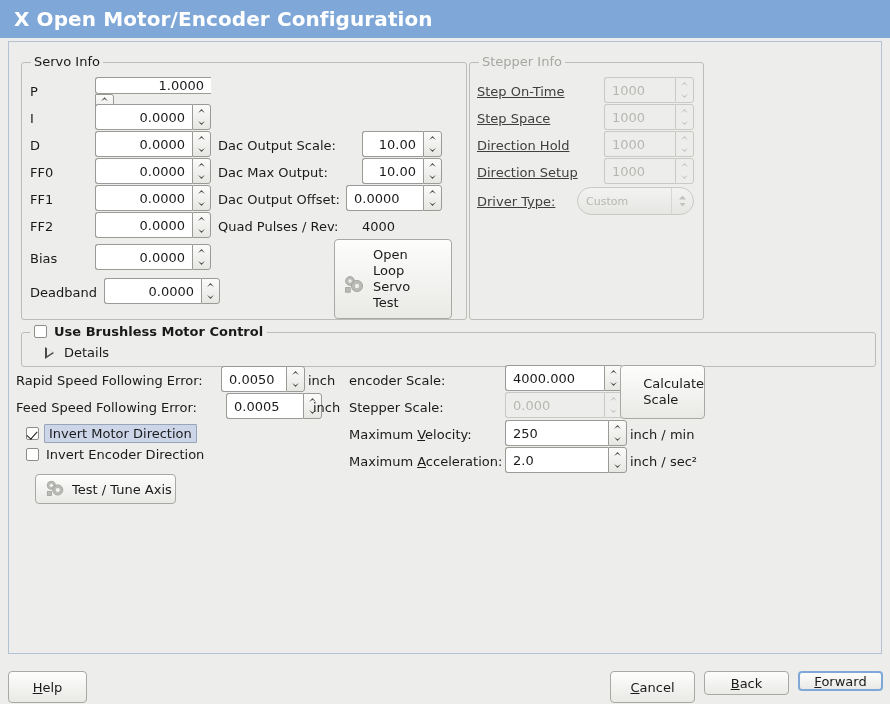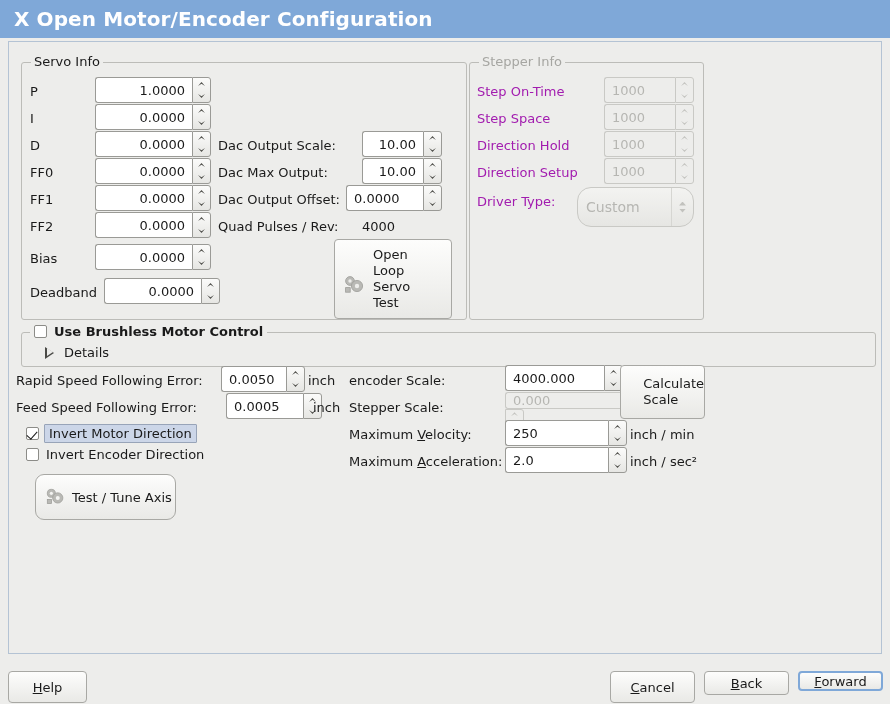--- a/index.html
+++ b/index.html
@@ -36,21 +36,21 @@
   
   .groupbox { position: absolute; border: 1px solid #bcbcb8; border-radius: 3px; }
   .groupbox > .gb-title {
     position: absolute; top: -8px; left: 9px;
     background: #ededeb; padding: 0 3px; font-size: 13px; line-height: 14px;
   }
   .gb-title.dim { color: #a6a6a2; }
 
   
   .lbl { position: absolute; font-size: 13px; white-space: nowrap; }
-  .lbl.dim { color: #a21caf; }
+  .lbl.dim { color: #404040; text-decoration: underline; }
   .val-static { position: absolute; font-size: 13px; }
 
   
   .spin { position: absolute; display: flex; height: 26px; }
   .spin .sbox {
     flex: 1 1 auto; background: #ffffff;
     border: 1px solid #9a9a96; border-right: none;
     border-radius: 3px 0 0 3px;
     display: flex; align-items: center; justify-content: flex-end;
     padding: 0 7px; font-size: 13px; color: #1a1a1a;
@@ -77,24 +77,24 @@
   .spin.disabled .sbox {
     background: #ededeb; color: #b6b6b2; border-color: #c9c9c5;
   }
   .spin.disabled .btns {
     background: #ededeb; border-color: #c9c9c5;
   }
   .spin.disabled .btns .up::after, .spin.disabled .btns .dn::after { background: #c2c2be; }
 
   
   .combo {
-    position: absolute; height: 40px; display: flex; align-items: center;
+    position: absolute; height: 28px; display: flex; align-items: center;
     border: 1px solid #c9c9c5; border-radius: 14px;
     background: linear-gradient(#f3f3f1, #e6e6e3);
-    padding-left: 8px; font-size: 14px; color: #b6b6b2;
+    padding-left: 8px; font-size: 11px; color: #b6b6b2;
   }
   .combo .arrowcol {
     position: absolute; right: 0; top: 0; bottom: 0; width: 22px;
     border-left: 1px solid #d6d6d2;
     display: flex; flex-direction: column; align-items: center; justify-content: center;
   }
   .combo .arrowcol .a1, .combo .arrowcol .a2 {
     width: 7px; height: 4px; background: #c2c2be;
     clip-path: polygon(0 100%, 50% 0, 100% 100%);
   }
@@ -169,21 +169,21 @@
     <span class="title">X Open Motor/Encoder Configuration</span>
   </div>
 
   <div class="content">
 
     <div class="groupbox" style="left:12px; top:20px; width:446px; height:258px;">
       <span class="gb-title">Servo Info</span>
     </div>
 
     <div class="lbl" style="left:21px; top:42px;">P</div>
-    <div class="spin" style="left:86px; top:35px; width:116px;">
+    <div class="spin" style="left:86px; top:35px; width:116px;flex-direction:column;">
       <div class="sbox">1.0000</div>
       <div class="btns">
           <div class="up"></div>
           <div class="dn"></div>
         </div>
     </div>
 
     <div class="lbl" style="left:21px; top:69px;">I</div>
     <div class="spin" style="left:86px; top:62px; width:116px;">
       <div class="sbox">0.0000</div>
@@ -377,21 +377,21 @@
 
     <div class="cb" style="left:17px; top:382px;">
       <span class="box checked"></span>
       <span class="ctext focusring">Invert Motor Direction</span>
     </div>
     <div class="cb" style="left:17px; top:405px;">
       <span class="box"></span>
       <span class="ctext">Invert Encoder Direction</span>
     </div>
 
-    <div class="btn" style="left:26px; top:432px; width:141px; height:46px; justify-content:flex-start; padding-left:7px;border-radius:9px;">
+    <div class="btn" style="left:26px; top:432px; width:141px; height:30px; justify-content:flex-start; padding-left:7px;">
       <span class="gears" style="margin-right:5px; display:flex;">
         <svg width="24" height="22" viewBox="0 0 26 24" aria-hidden="true">
           <g fill="#b9b9b5" stroke="#9d9d99" stroke-width="0.8">
             <circle cx="9" cy="8" r="4.4"></circle>
             <circle cx="16" cy="13" r="5.6"></circle>
             <rect x="4.6" y="14.6" width="4.6" height="4.6"></rect>
           </g>
           <circle cx="9" cy="8" r="1.7" fill="#f4f4f2"></circle>
           <circle cx="16" cy="13" r="2.2" fill="#f4f4f2"></circle>
         </svg>
@@ -402,21 +402,21 @@
     <div class="lbl" style="left:340px; top:331px;">encoder Scale:</div>
     <div class="spin" style="left:496px; top:323px; width:118px;">
       <div class="sbox left">4000.000</div>
       <div class="btns">
           <div class="up"></div>
           <div class="dn"></div>
         </div>
     </div>
 
     <div class="lbl" style="left:340px; top:358px;">Stepper Scale:</div>
-    <div class="spin disabled" style="left:496px; top:350px; width:118px;flex-direction:column;">
+    <div class="spin disabled" style="left:496px; top:350px; width:118px;">
       <div class="sbox left">0.000</div>
       <div class="btns">
           <div class="up"></div>
           <div class="dn"></div>
         </div>
     </div>
 
     <div class="btn multiline" style="left:611px; top:323px; width:85px; height:54px; justify-content:flex-end; padding-left:6px;">
       <span>Calculate
 Scale</span>

